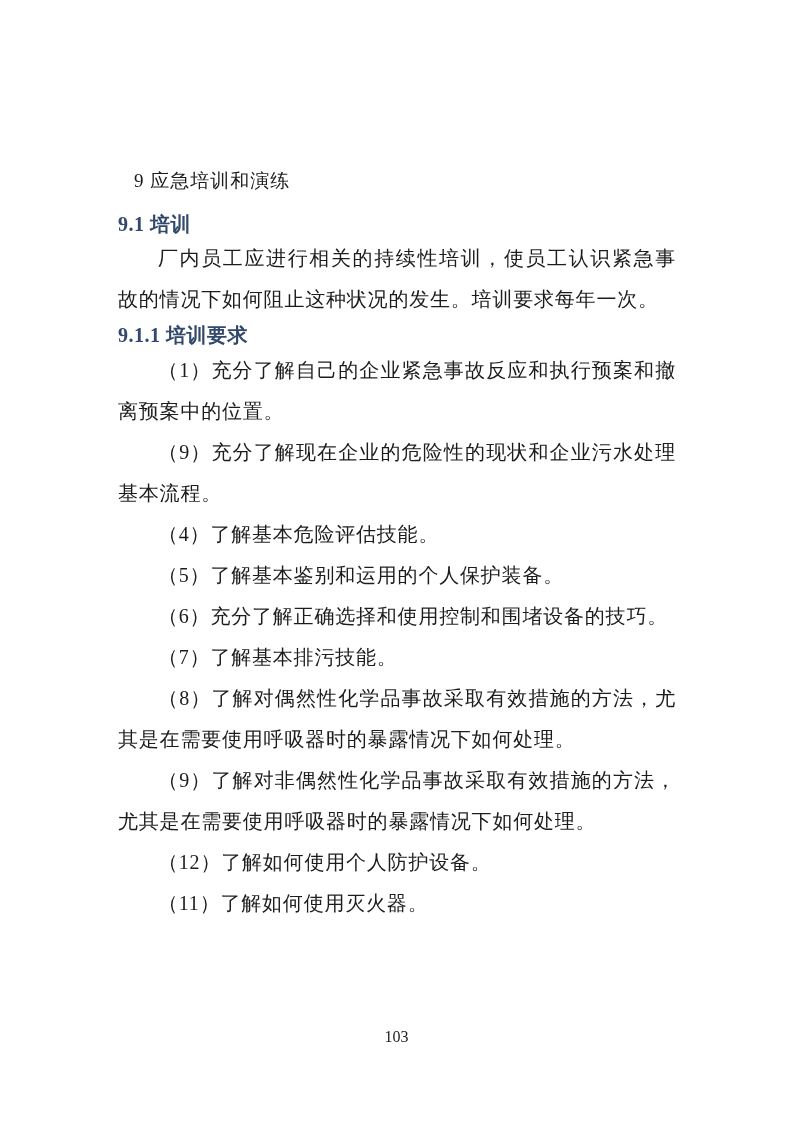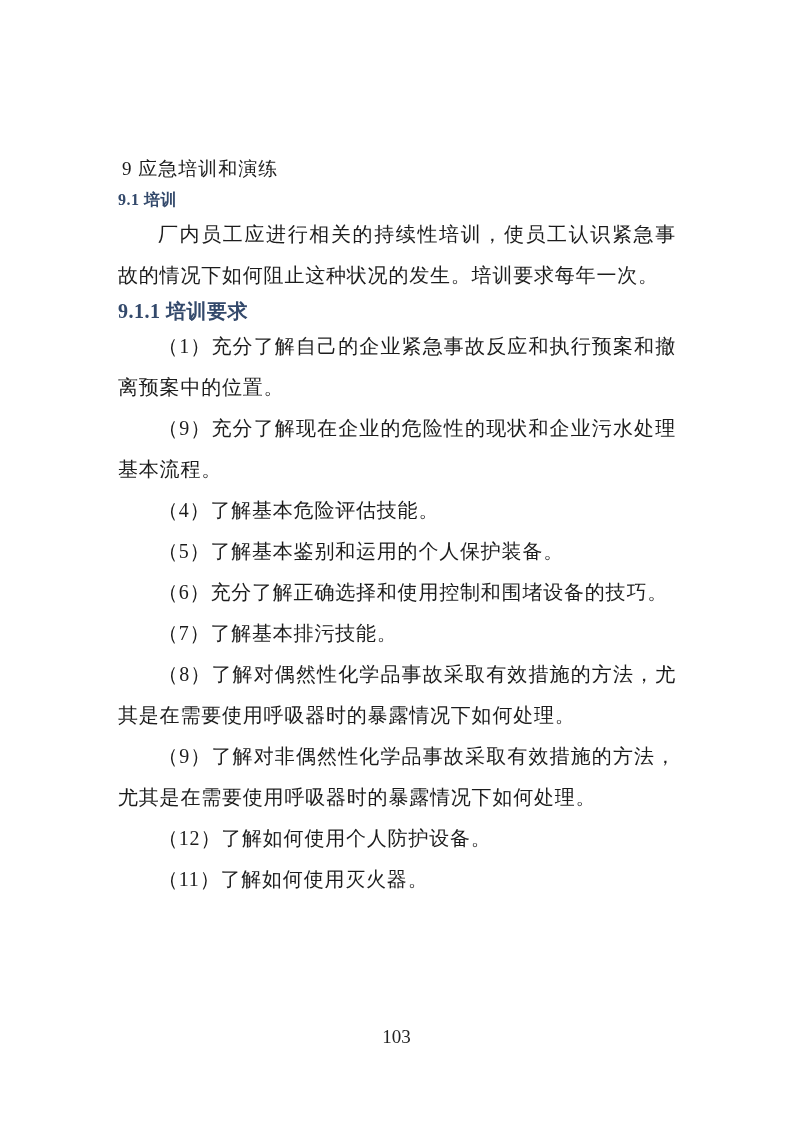--- a/index.html
+++ b/index.html
@@ -16,37 +16,37 @@
     font-family: "Liberation Serif", "DejaVu Serif", serif;
     color: #1c1c1c;
   }
   .content {
     position: absolute;
     left: 118px;
     top: 152px;
     width: 558px;
   }
   .chapter-title {
-    margin: 4px;
+    margin: 16px;
     font-size: 19px;
     line-height: 26px;
     font-weight: normal;
     letter-spacing: 1px;
     color: #1c1c1c;
     text-align: left;
   }
   h2.sec-heading, h3.sec-heading {
     margin: 0;
     font-weight: bold;
     color: #33496b;
     letter-spacing: 0.5px;
     text-align: left;
   }
   h2.sec-heading {
-    font-size: 16px;
+    font-size: 20px;
     line-height: 28px;
   }
   h3.sec-heading {
     font-size: 20px;
     line-height: 30px;
   }
   p.body-par {
     margin: 0;
     font-size: 20px;
     line-height: 41px;
@@ -55,21 +55,21 @@
     text-justify: inter-character;
     text-indent: 2em;
     color: #1c1c1c;
   }
   .footer {
     position: absolute;
     top: 1028px;
     left: 0;
     width: 100%;
     text-align: center;
-    font-size: 19px;
+    font-size: 16px;
     line-height: 18px;
     color: #222222;
   }
 </style>
 </head>
 <body>
 
 <div class="page">
   <div class="content">
 

